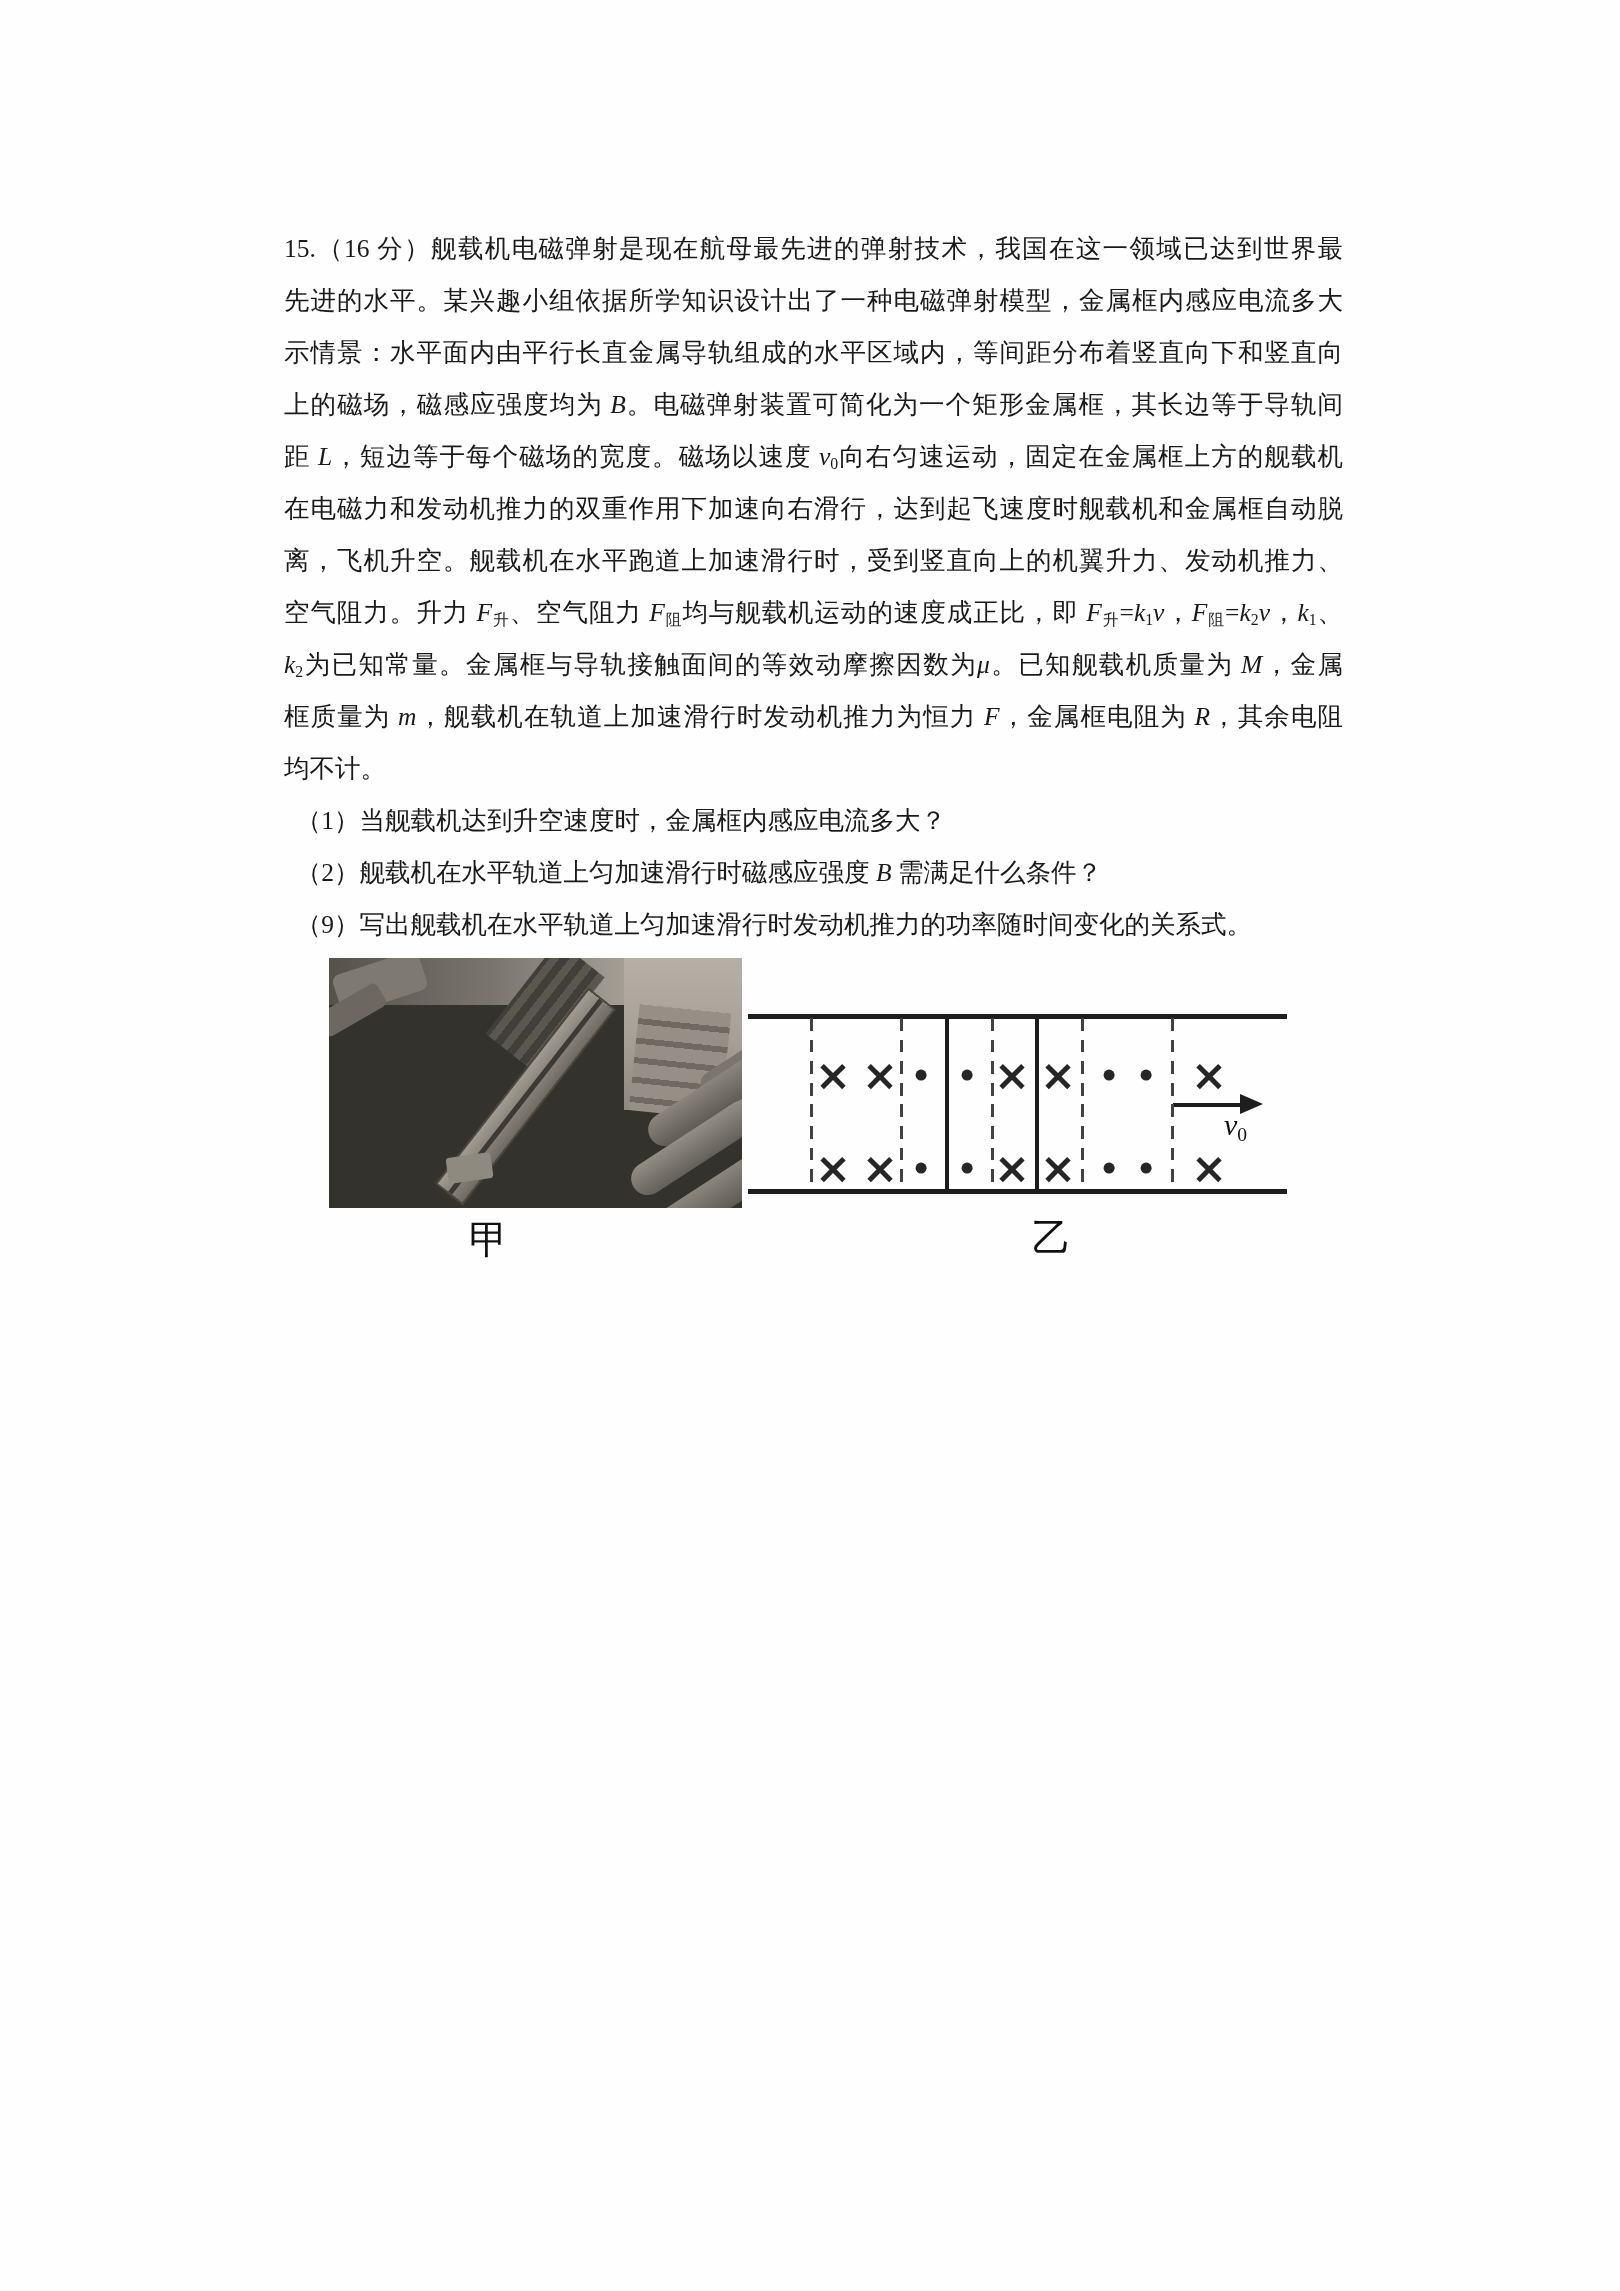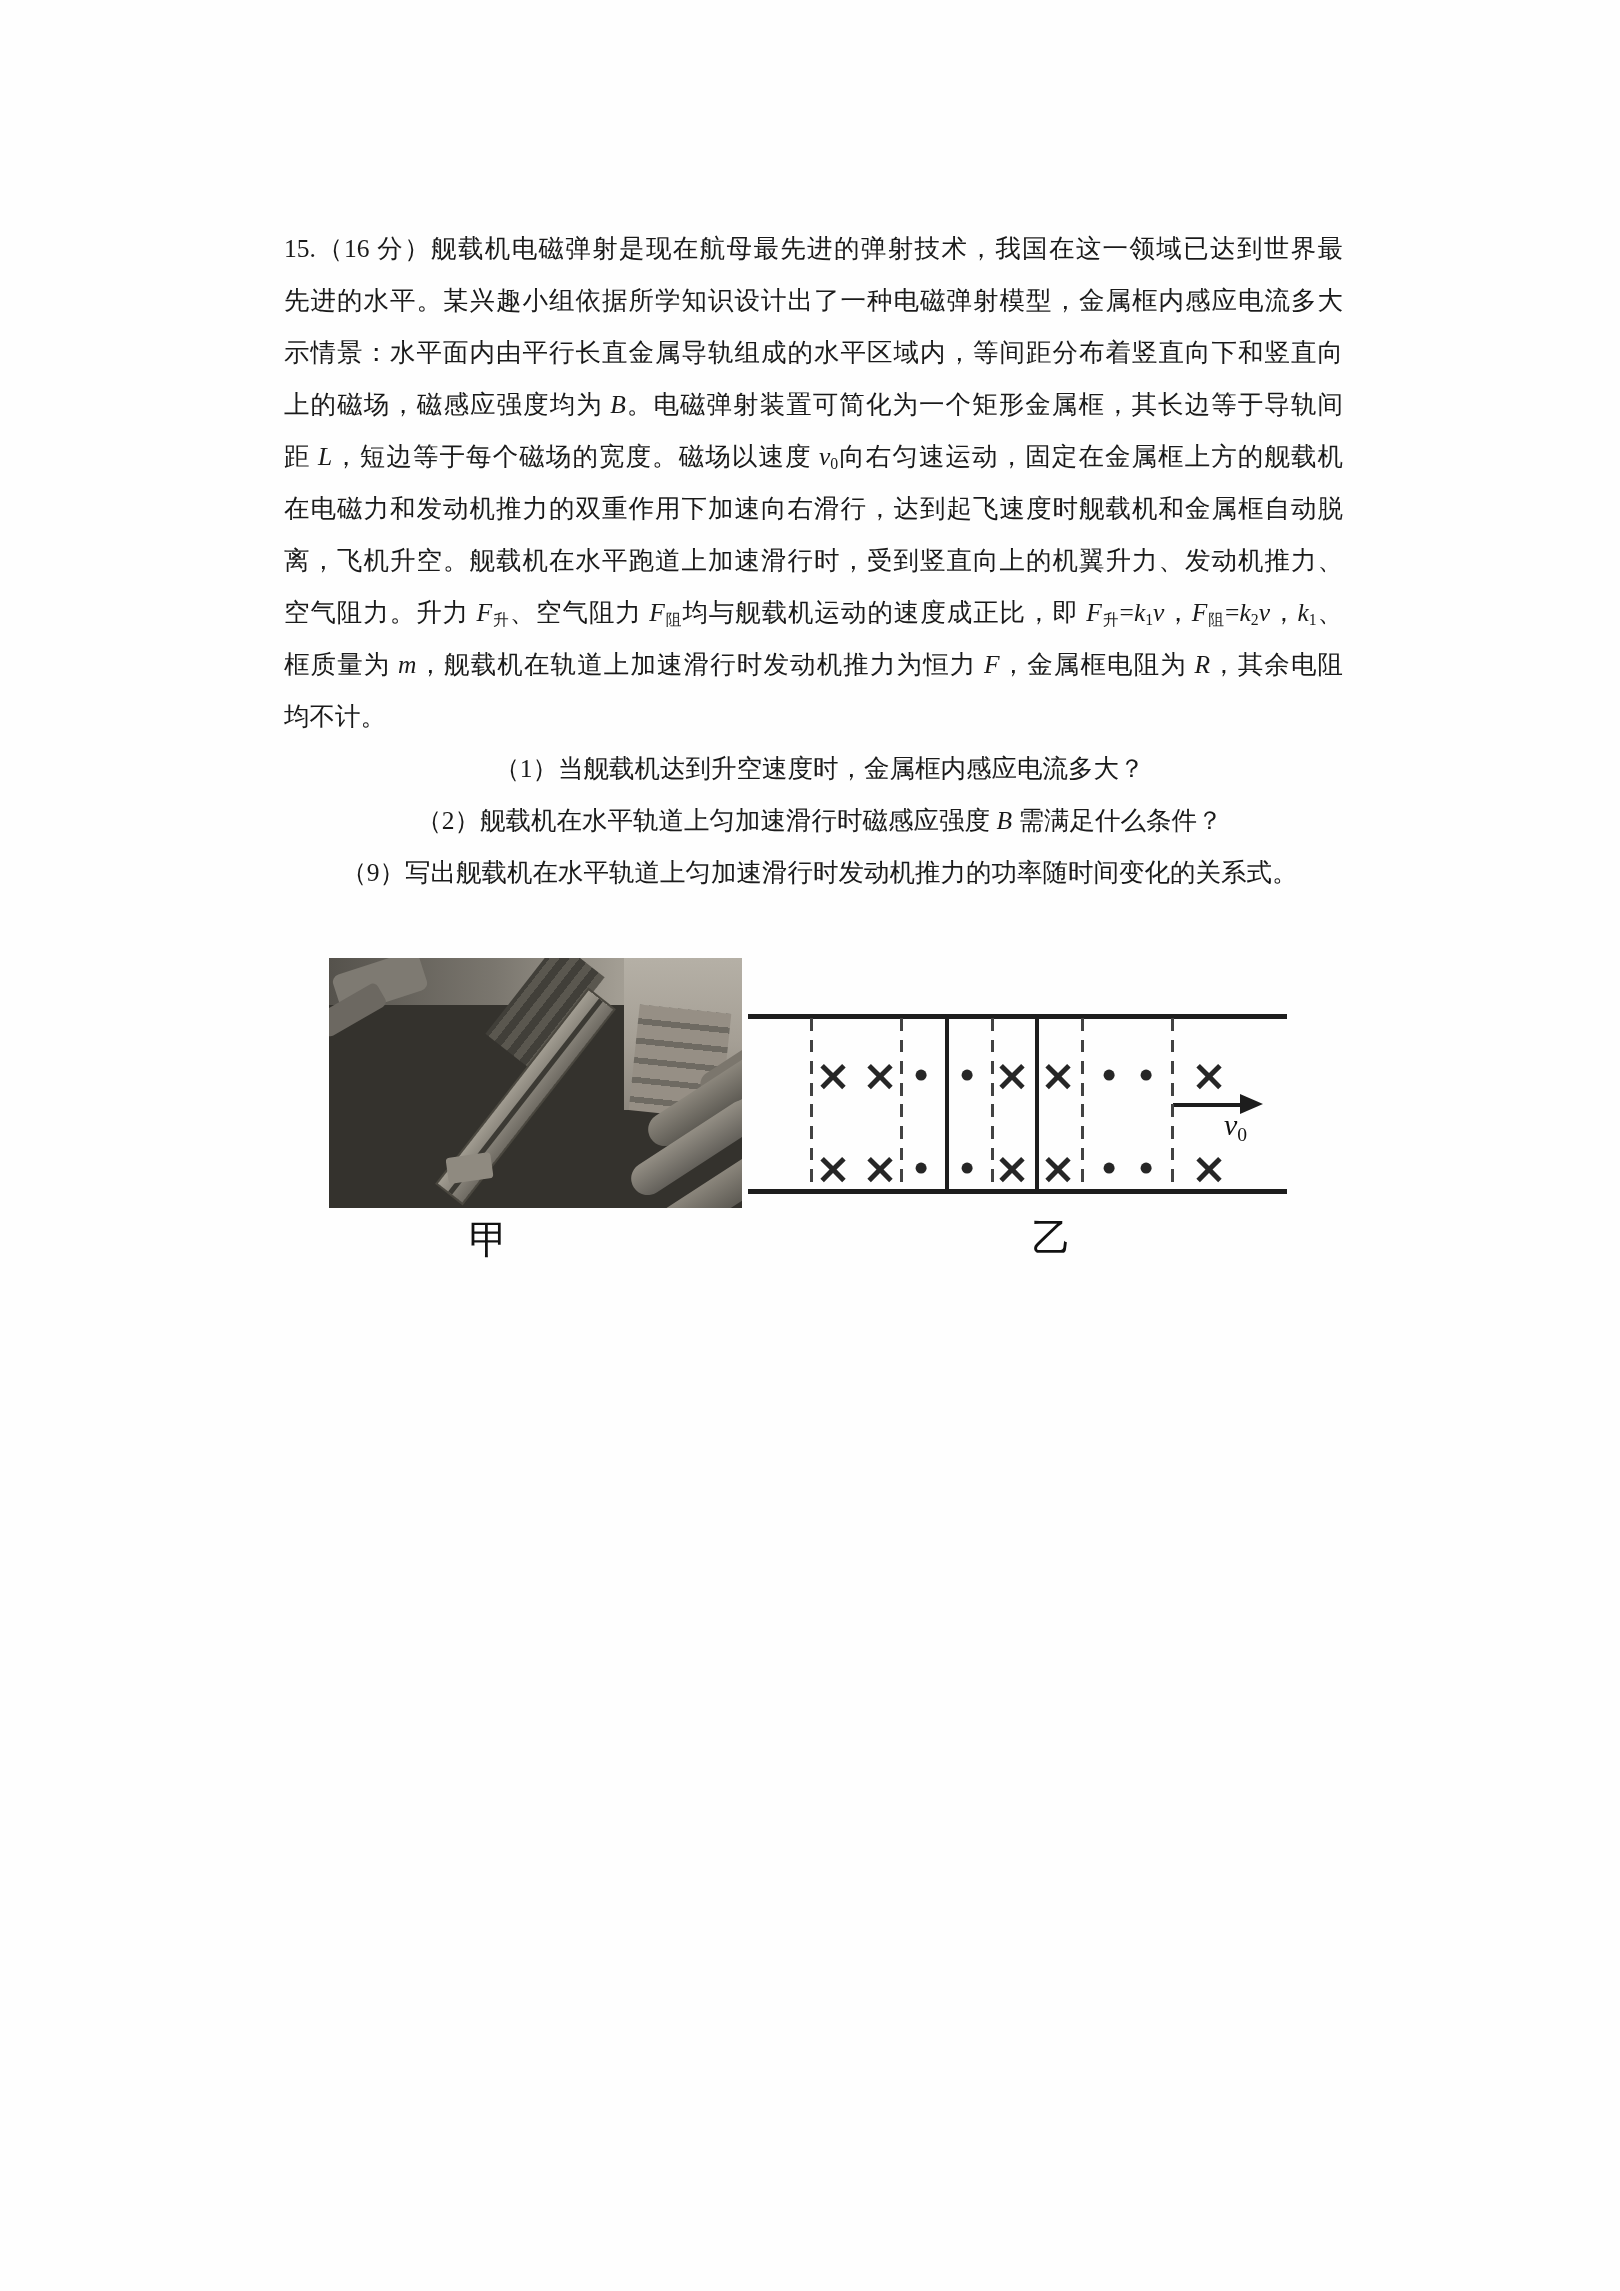--- a/index.html
+++ b/index.html
@@ -8,21 +8,21 @@
     background:#fefefe;color:#151515;
     font-family:"Liberation Serif","DejaVu Serif",serif;
   }
   
   #problem-text{
     position:absolute;left:284px;top:223px;width:1059px;
     font-size:25.5px;line-height:52px;color:#1a1a1a;
   }
   .tline{height:52px;}
   .tline.just{text-align:justify;text-align-last:justify;-moz-text-align-last:justify;text-justify:inter-character;}
-  .tline.ind{padding-left:11.8px;text-align:center;}
+  .tline.ind{padding-left:11.8px;}
   .mi{font-style:italic;font-family:"Liberation Serif","DejaVu Serif",serif;}
   .ms{font-size:0.62em;font-style:normal;}
   sub.ms{vertical-align:-0.25em;}
   
   #carrier-photo{
     position:absolute;left:329px;top:958px;width:413px;height:250px;
     background:#34322d;overflow:hidden;
   }
   #carrier-photo div{position:absolute;}
   .ph-top{left:0;top:0;right:0;height:47px;
@@ -81,20 +81,21 @@
 
 <div id="problem-text">
     <div class="tline just"><span class="ct">15.（16 分）舰载机电磁弹射是现在航母最先进的弹射技术，我国在这一领域已达到世界最</span></div>
     <div class="tline just"><span class="ct">先进的水平。某兴趣小组依据所学知识设计出了一种电磁弹射模型，金属框内感应电流多大</span></div>
     <div class="tline just"><span class="ct">示情景：水平面内由平行长直金属导轨组成的水平区域内，等间距分布着竖直向下和竖直向</span></div>
     <div class="tline just"><span class="ct">上的磁场，磁感应强度均为 </span><i class="mi">B</i><span class="ct">。电磁弹射装置可简化为一个矩形金属框，其长边等于导轨间</span></div>
     <div class="tline just"><span class="ct">距 </span><i class="mi">L</i><span class="ct">，短边等于每个磁场的宽度。磁场以速度 </span><i class="mi">v</i><sub class="ms">0</sub><span class="ct">向右匀速运动，固定在金属框上方的舰载机</span></div>
     <div class="tline just"><span class="ct">在电磁力和发动机推力的双重作用下加速向右滑行，达到起飞速度时舰载机和金属框自动脱</span></div>
     <div class="tline just"><span class="ct">离，飞机升空。舰载机在水平跑道上加速滑行时，受到竖直向上的机翼升力、发动机推力、</span></div>
     <div class="tline just"><span class="ct">空气阻力。升力 </span><i class="mi">F</i><sub class="ms">升</sub><span class="ct">、空气阻力 </span><i class="mi">F</i><sub class="ms">阻</sub><span class="ct">均与舰载机运动的速度成正比，即 </span><i class="mi">F</i><sub class="ms">升</sub><span class="ct">=</span><i class="mi">k</i><sub class="ms">1</sub><i class="mi">v</i><span class="ct">，</span><i class="mi">F</i><sub class="ms">阻</sub><span class="ct">=</span><i class="mi">k</i><sub class="ms">2</sub><i class="mi">v</i><span class="ct">，</span><i class="mi">k</i><sub class="ms">1</sub><span class="ct">、</span></div>
+    <div class="tline just"><i class="mi">k</i><sub class="ms">2</sub><span class="ct">为已知常量。金属框与导轨接触面间的等效动摩擦因数为</span><i class="mi">μ</i><span class="ct">。已知舰载机质量为 </span><i class="mi">M</i><span class="ct">，金属</span></div>
     <div class="tline just"><span class="ct">框质量为 </span><i class="mi">m</i><span class="ct">，舰载机在轨道上加速滑行时发动机推力为恒力 </span><i class="mi">F</i><span class="ct">，金属框电阻为 </span><i class="mi">R</i><span class="ct">，其余电阻</span></div>
     <div class="tline"><span class="ct">均不计。</span></div>
     <div class="tline ind"><span class="ct">（1）当舰载机达到升空速度时，金属框内感应电流多大？</span></div>
     <div class="tline ind"><span class="ct">（2）舰载机在水平轨道上匀加速滑行时磁感应强度 </span><i class="mi">B</i><span class="ct"> 需满足什么条件？</span></div>
     <div class="tline ind"><span class="ct">（9）写出舰载机在水平轨道上匀加速滑行时发动机推力的功率随时间变化的关系式。</span></div>
   </div>
 
 <div id="carrier-photo">
   <div class="ph-top"></div>
   <div class="ph-tr"></div>

